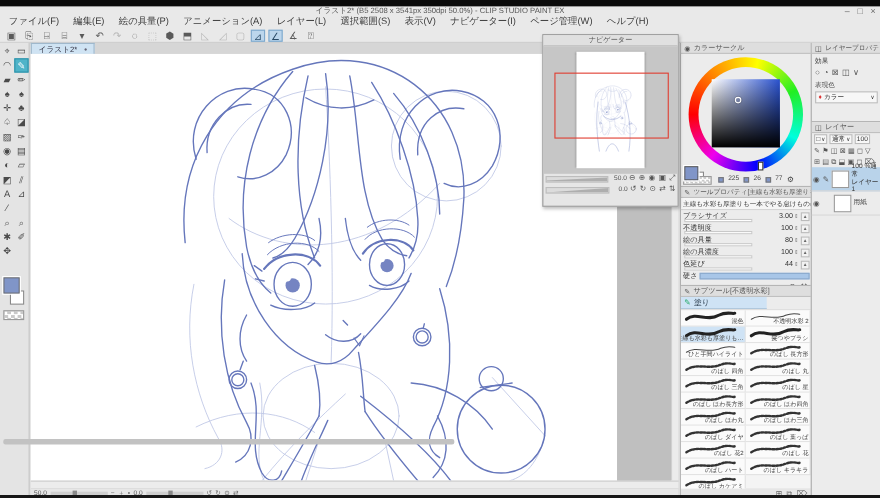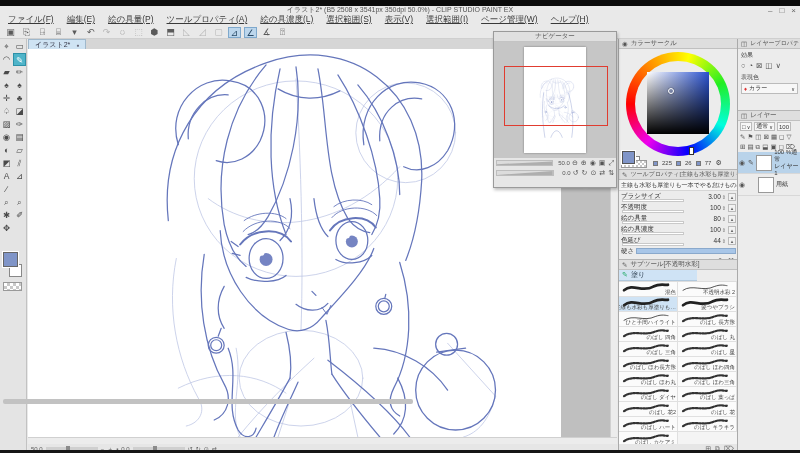--- a/index.html
+++ b/index.html
@@ -6,21 +6,21 @@
   html,body{width:800px;height:453px;overflow:hidden;background:#e9e9e9;
     font-family:"Liberation Sans","DejaVu Sans",sans-serif;color:#333;}
   .abs{position:absolute;}
   #screen{position:relative;width:800px;height:453px;background:#e9e9e9;}
   
   #top-black{left:0;top:0;width:800px;height:6px;background:#0b0b0b;}
   #titlebar{left:0;top:6px;width:800px;height:8px;background:#e9e9e9;font-size:7px;
     display:flex;align-items:center;justify-content:center;color:#555;}
   #win-controls{right:4px;top:7px;display:flex;gap:7px;font-size:8px;color:#666;line-height:8px;}
   #menubar{left:0;top:14px;width:800px;height:12px;display:flex;align-items:center;
-    padding-left:8px;gap:13px;font-size:8.5px;color:#3a3a3a;text-decoration:underline;}
+    padding-left:8px;gap:13px;font-size:8.5px;color:#3a3a3a;}
   #toolbar{left:0;top:26px;width:800px;height:13px;display:flex;align-items:center;
     padding-left:4px;gap:3px;border-bottom:1px solid #cfcfcf;}
   .tb-icon{width:13px;height:11px;font-size:9px;line-height:11px;text-align:center;color:#5a5a5a;}
   .tb-icon.on{background:#bcd6ec;border:1px solid #7ea8cc;color:#2a4a66;}
   .tb-icon.dim{color:#b5b5b5;}
   #clock{right:3px;top:3px;font-family:"DejaVu Sans Mono",monospace;font-weight:bold;
     font-size:25px;letter-spacing:1px;color:#fff;z-index:60;
     text-shadow:-2px -2px 0 #000,2px -2px 0 #000,-2px 2px 0 #000,2px 2px 0 #000,
       0 -2px 0 #000,0 2px 0 #000,-2px 0 0 #000,2px 0 0 #000;}
   
@@ -153,25 +153,25 @@
   <div id="win-controls" class="abs">
     <span>–</span>
     <span>□</span>
     <span>×</span>
   </div>
 
   <div id="menubar" class="abs">
       <div class="menu-item">ファイル(F)</div>
       <div class="menu-item">編集(E)</div>
       <div class="menu-item">絵の具量(P)</div>
-      <div class="menu-item">ツールプロパティ(A)</div>
-      <div class="menu-item">絵の具濃度(L)</div>
+      <div class="menu-item">アニメーション(A)</div>
+      <div class="menu-item">レイヤー(L)</div>
       <div class="menu-item">選択範囲(S)</div>
       <div class="menu-item">表示(V)</div>
-      <div class="menu-item">選択範囲(I)</div>
+      <div class="menu-item">ナビゲーター(I)</div>
       <div class="menu-item">ページ管理(W)</div>
       <div class="menu-item">ヘルプ(H)</div>
     </div>
   <div id="toolbar" class="abs">
       <div class="tb-icon">▣</div>
       <div class="tb-icon">⎘</div>
       <div class="tb-icon">⍈</div>
       <div class="tb-icon">⌸</div>
       <div class="tb-icon">▾</div>
       <div class="tb-icon">↶</div>

